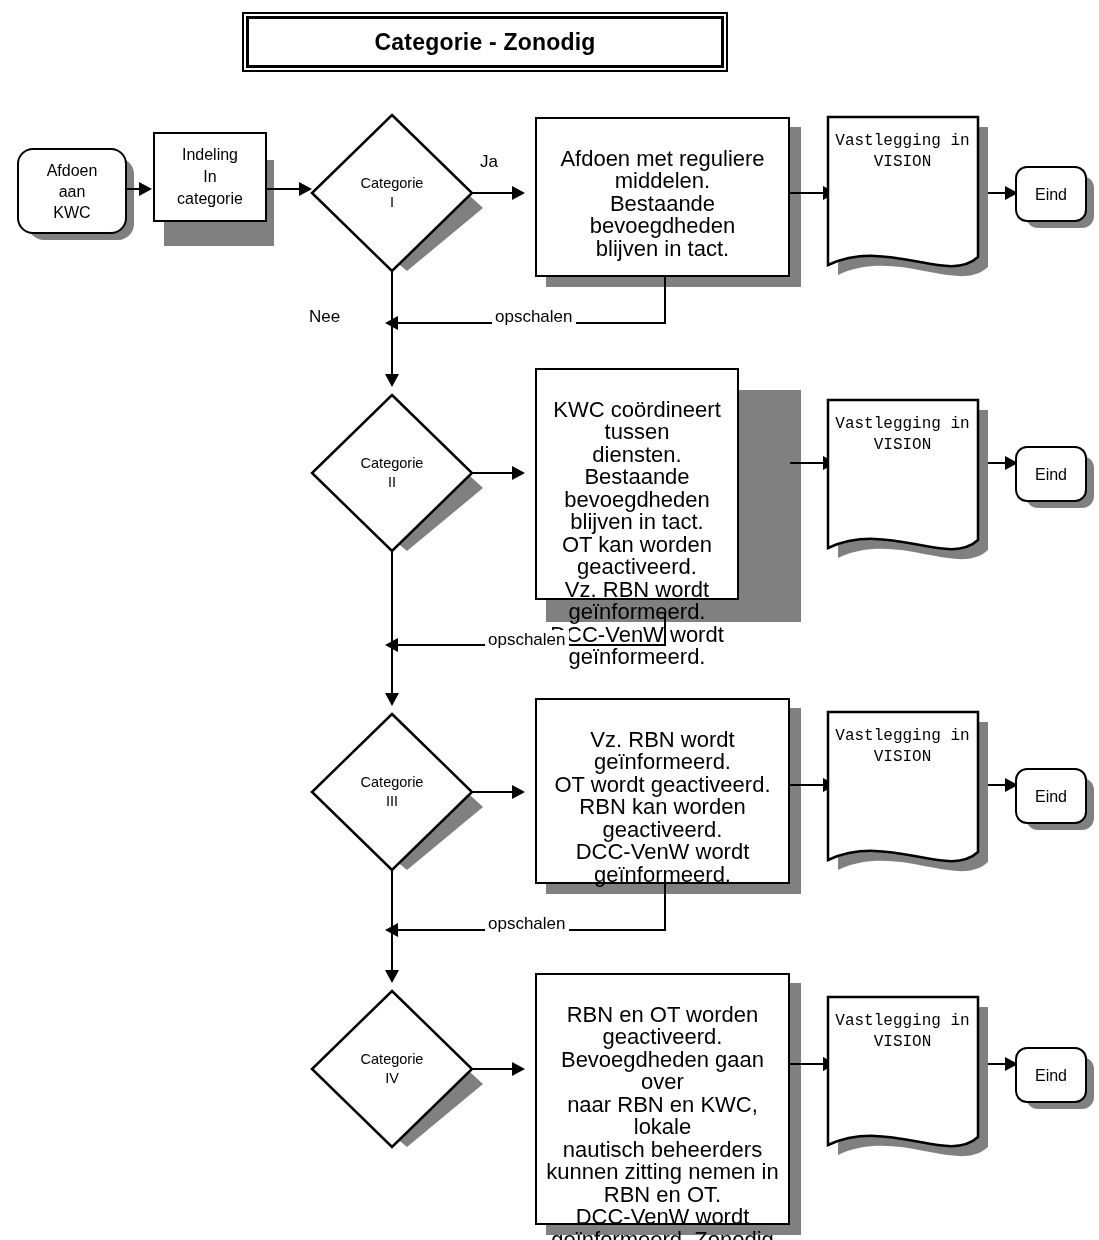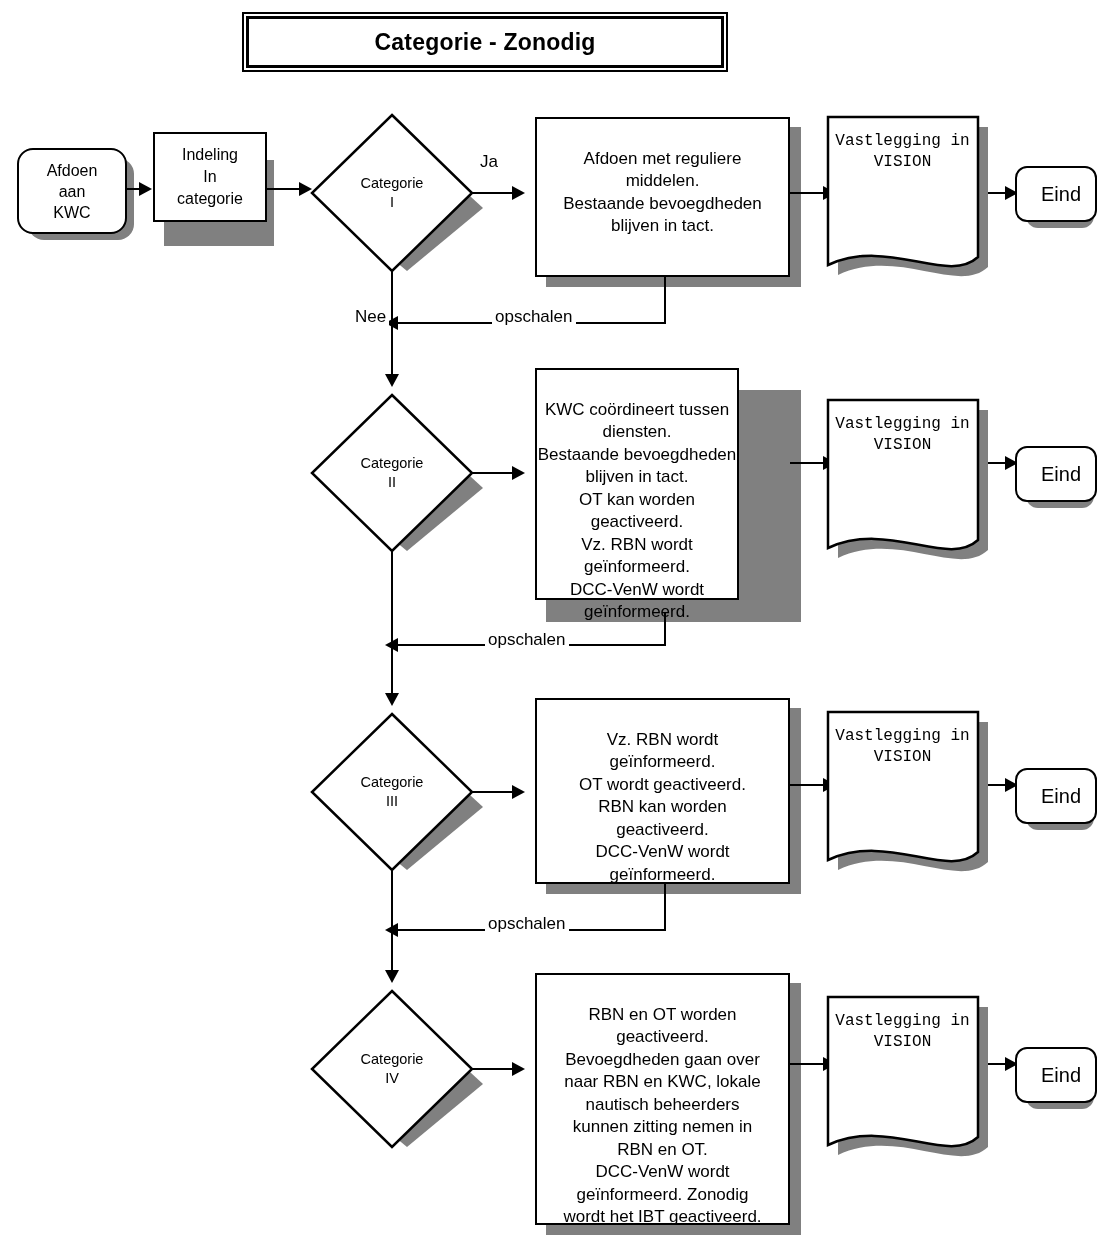--- a/index.html
+++ b/index.html
@@ -51,41 +51,41 @@
     border: 2px solid #000000;
     border-radius: 16px;
     display: flex;
     align-items: center;
     justify-content: center;
     text-align: center;
     font-size: 16px;
     line-height: 21px;
     z-index: 3;
   }
-  .term.sm { border-radius: 12px; font-size: 20px; padding-left: 10px; }
+  .term.sm { border-radius: 12px; font-size: 16px; }
 
   .rect {
     position: absolute;
     background: #ffffff;
     border: 2px solid #000000;
     display: flex;
     align-items: center;
     justify-content: center;
     text-align: center;
     font-size: 16px;
     line-height: 22px;
     z-index: 3;
   }
 
   .procbox {
     position: absolute;
     background: #ffffff;
     border: 2px solid #000000;
     text-align: center;
-    font-size: 17px;
+    font-size: 22px;
     line-height: 22.5px;
     padding-top: 6px;
     box-sizing: border-box;
     z-index: 3;
     white-space: pre-line;
   }
 
   .diamond-wrap {
     position: absolute;
     z-index: 3;
@@ -229,21 +229,21 @@
   </div>
 
   <div class="line-h" style="left:978px; top:192px; width:36px;"></div>
   <div class="arrow-r" style="left:1005px; top:186px;"></div>
 
   <div class="shadow" style="left:1026px; top:176px; width:68px; height:52px; border-radius:12px;"></div>
   <div class="term sm" style="left:1015px; top:166px; width:68px; height:52px;">
     <span>Eind</span>
   </div>
 
-  <div class="edge-label" style="left:306px; top:307px;margin-left:46px;">Nee</div>
+  <div class="edge-label" style="left:306px; top:307px;">Nee</div>
 
   <div class="line-v" style="left:391px; top:271px; height:113px;"></div>
   <div class="arrow-d" style="left:385px; top:374px;"></div>
 
   <div class="line-v" style="left:664px; top:277px; height:46px;"></div>
   <div class="line-h" style="left:392px; top:322px; width:274px;"></div>
   <div class="arrow-l" style="left:385px; top:316px;"></div>
   <div class="edge-label" style="left:492px; top:307px;">opschalen</div>
 
   <div class="diamond-wrap" style="left:310px; top:393px; width:180px; height:160px;">

